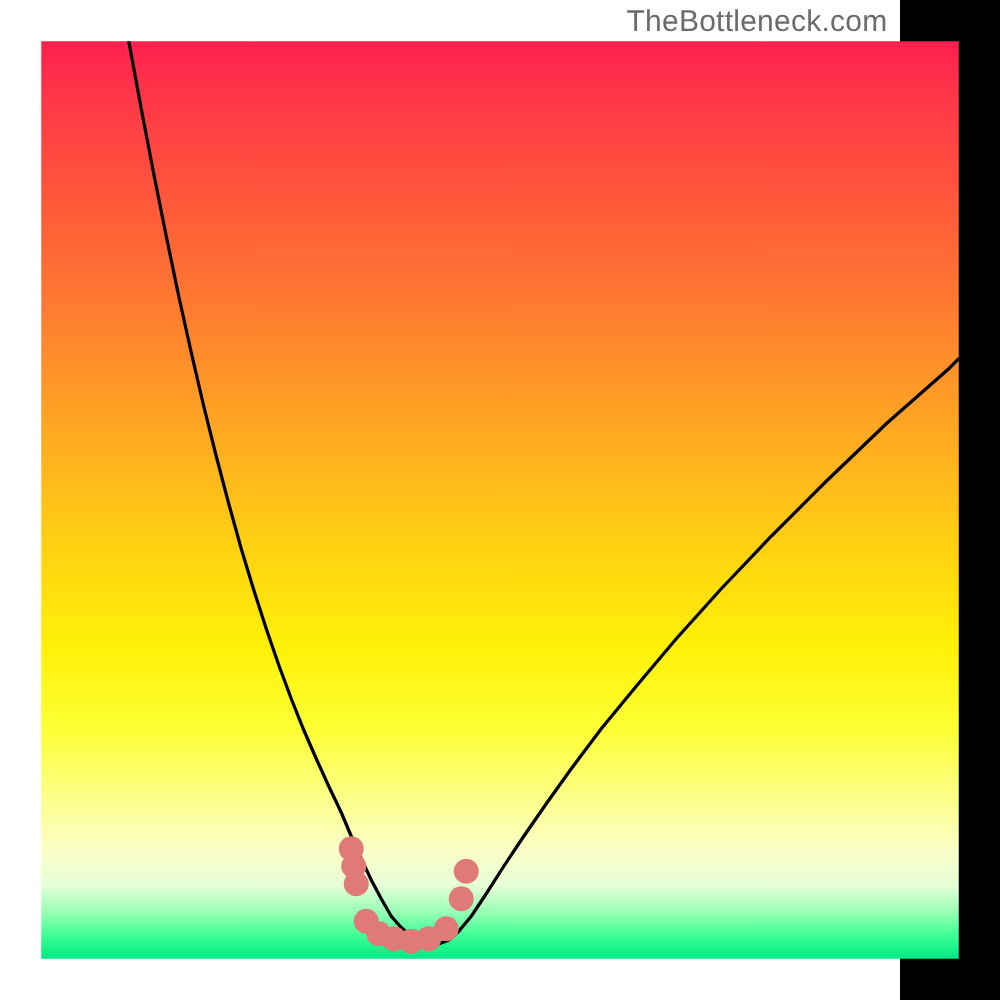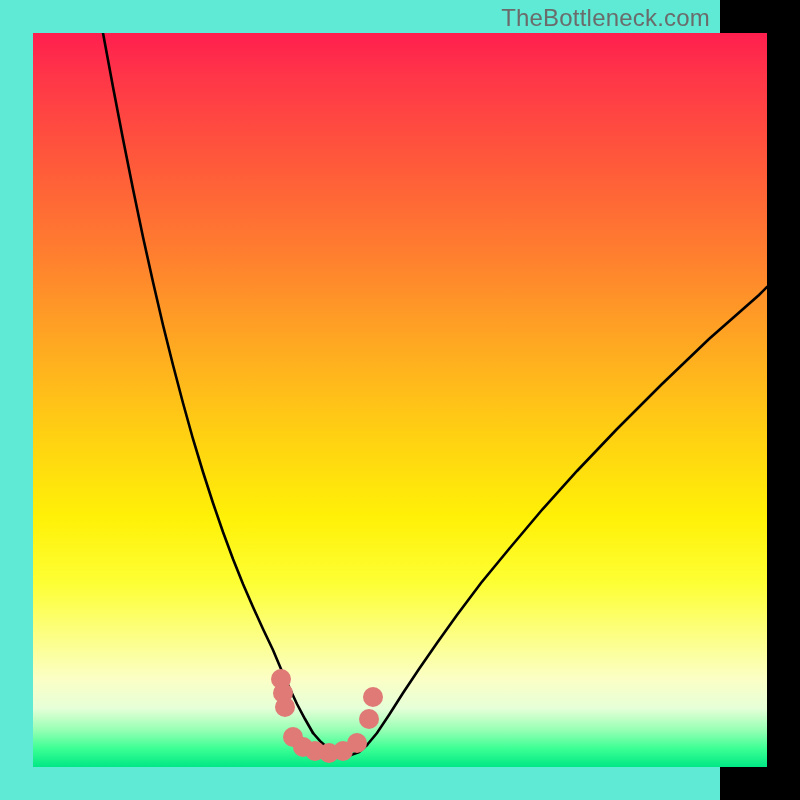--- a/index.html
+++ b/index.html
@@ -1,21 +1,21 @@
 <!DOCTYPE html>
 <html><head>
 <meta charset="utf-8">
 <style>
   * { margin: 0; padding: 0; box-sizing: border-box; }
   html, body { width: 800px; height: 800px; overflow: hidden; background: #000; }
   .frame {
     position: absolute;
     top: 0; left: 0;
     width: 720px; height: 800px;
-    background: #5eead4;
+    background: #ffffff;
   }
   .plot {
     position: absolute;
     top: 33px;
     left: 33px;
     width: 734px;
     height: 734px;
     background: linear-gradient(to bottom,
       #ff1f4e 0%,
       #ff3648 6%,

